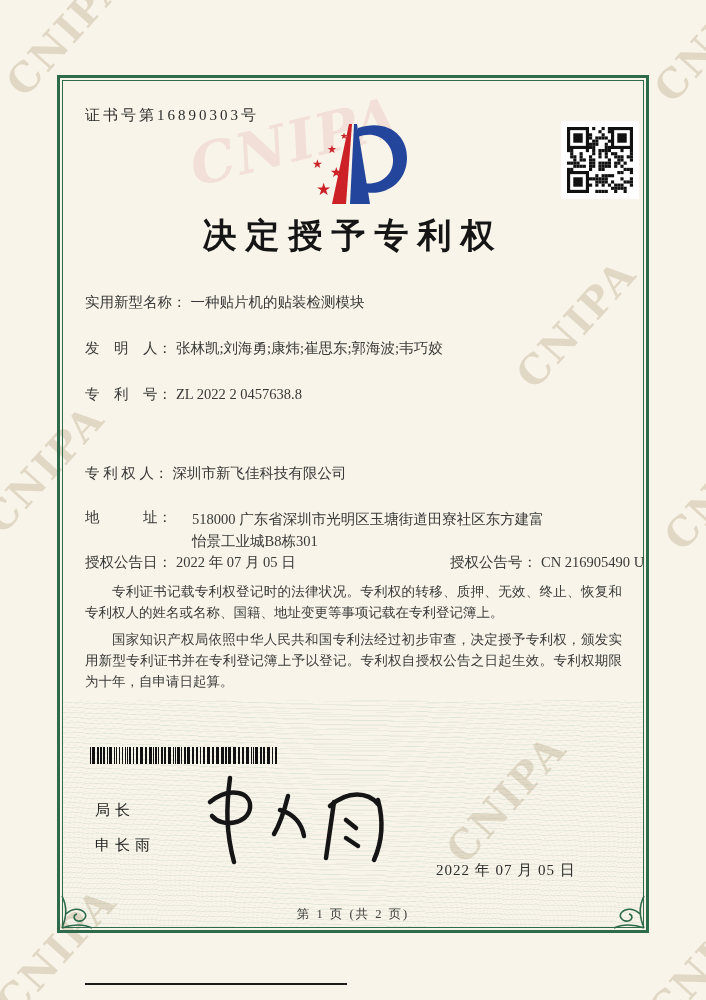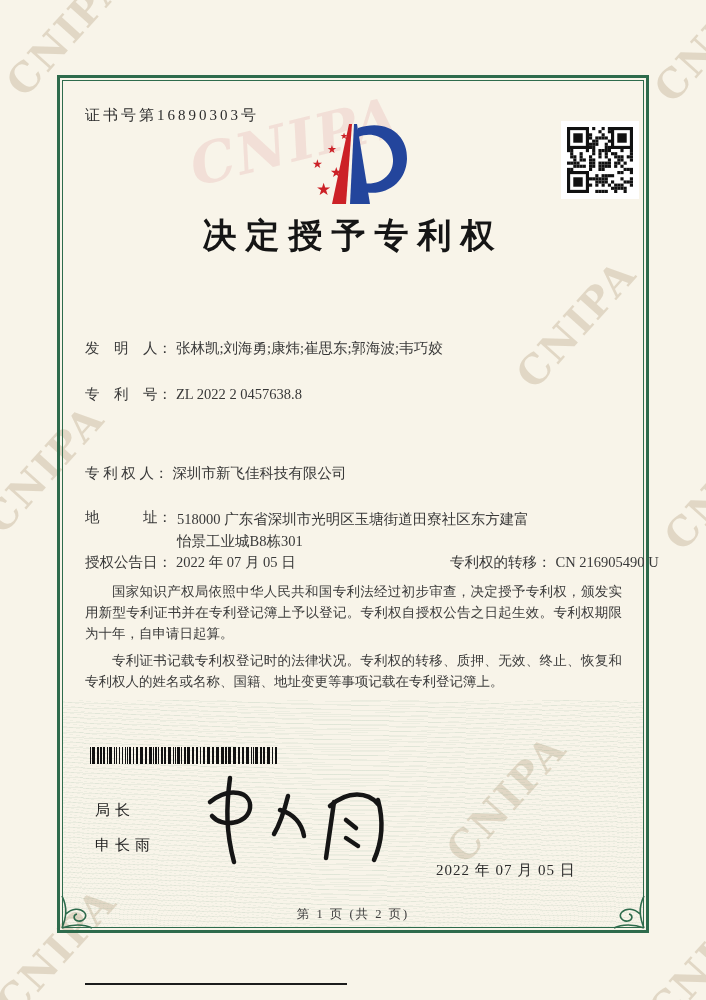--- a/index.html
+++ b/index.html
@@ -37,21 +37,21 @@
   .qr-box{ position:absolute; left:561px; top:121px; width:78px; height:78px; background:#fff; display:flex; align-items:center; justify-content:center;}
   .logo{ position:absolute; left:292px; top:118px; width:122px; height:92px;}
   .logo .star{ position:absolute; color:#cc2127; line-height:1;}
   .title{
     position:absolute; left:57px; top:213px; width:592px; text-align:center;
     font-size:34px; letter-spacing:9px; color:#151515; font-weight:600;
   }
   .row{ position:absolute; left:85px; font-size:14.5px; color:#383838; white-space:nowrap;}
   .row .flabel{ color:#383838;}
   .row .fvalue{ margin-left:4px;}
-  .addr-val{ display:inline-block; vertical-align:top; margin-left:5px; white-space:normal; width:440px; line-height:22px;}
+  .addr-val{ display:inline-block; vertical-align:top; margin-left:20px; white-space:normal; width:440px; line-height:22px;}
   .grant-no-group{ position:absolute; left:365px; top:0;}
   .paras{ position:absolute; left:85px; top:581px; width:537px; font-size:13.5px; line-height:21px; color:#3b3b3b; text-align:justify;}
   .paras p{ margin:0 0 6px 0; text-indent:2em;}
   .barcode{ position:absolute; left:90px; top:747px; width:192px; height:17px; font-size:0; background:#fff0;}
   .barcode i{ display:inline-block; height:100%; background:#111;}
   .barcode b{ display:inline-block; height:100%;}
   .officer-title{ position:absolute; left:95px; top:801px; font-size:15px; letter-spacing:5px; color:#222;}
   .officer-name{ position:absolute; left:95px; top:836px; font-size:15px; letter-spacing:5px; color:#222;}
   .signature{ position:absolute; left:196px; top:770px;}
   .issue-date{ position:absolute; left:436px; top:861px; font-size:15px; letter-spacing:1px; color:#2d2d2d;}
@@ -248,44 +248,47 @@
     </svg>
     <span class="star" style="left:48px; top:14px; font-size:9px;">★</span>
     <span class="star" style="left:35px; top:26px; font-size:11px;">★</span>
     <span class="star" style="left:20px; top:40px; font-size:12px;">★</span>
     <span class="star" style="left:38px; top:48px; font-size:14px;">★</span>
     <span class="star" style="left:24px; top:63px; font-size:17px;">★</span>
   </div>
 
   <div class="title">决定授予专利权</div>
 
+  <div class="row" style="top:293px;">
+    <span class="flabel">实用新型名称：</span><span class="fvalue">一种贴片机的贴装检测模块</span>
+  </div>
   <div class="row" style="top:339px;">
     <span class="flabel">发　明　人：</span><span class="fvalue">张林凯;刘海勇;康炜;崔思东;郭海波;韦巧姣</span>
   </div>
   <div class="row" style="top:385px;">
     <span class="flabel">专　利　号：</span><span class="fvalue">ZL 2022 2 0457638.8</span>
   </div>
   <div class="row" style="top:464px;">
     <span class="flabel">专 利 权 人：</span><span class="fvalue">深圳市新飞佳科技有限公司</span>
   </div>
   <div class="row" style="top:508px;">
     <span class="flabel" style="vertical-align:top;">地　　　址：</span><span class="addr-val"><span>518000 广东省深圳市光明区玉塘街道田寮社区东方建富</span><br><span>怡景工业城B8栋301</span></span>
   </div>
   <div class="row" style="top:553px;">
     <span>
       <span class="flabel">授权公告日：</span><span class="fvalue">2022 年 07 月 05 日</span>
     </span>
     <span class="grant-no-group">
-      <span class="flabel">专利权的转移：</span><span class="fvalue">CN 216905490 U</span>
+      <span class="flabel">授权公告号：</span><span class="fvalue">CN 216905490 U</span>
     </span>
   </div>
 
   <div class="paras">
+    <p>专利证书记载专利权登记时的法律状况。专利权的转移、质押、无效、终止、恢复和专利权人的姓名或名称、国籍、地址变更等事项记载在专利登记簿上。</p>
     <p>国家知识产权局依照中华人民共和国专利法经过初步审查，决定授予专利权，颁发实用新型专利证书并在专利登记簿上予以登记。专利权自授权公告之日起生效。专利权期限为十年，自申请日起算。</p>
-    <p>专利证书记载专利权登记时的法律状况。专利权的转移、质押、无效、终止、恢复和专利权人的姓名或名称、国籍、地址变更等事项记载在专利登记簿上。</p>
   </div>
 
   <div class="barcode" id="barcode"><i style="width: 1px;"></i><b style="width: 1px;"></b><i style="width: 3px;"></i><b style="width: 2px;"></b><i style="width: 2px;"></i><b style="width: 1px;"></b><i style="width: 2px;"></i><b style="width: 1px;"></b><i style="width: 2px;"></i><b style="width: 2px;"></b><i style="width: 1px;"></i><b style="width: 1px;"></b><i style="width: 3px;"></i><b style="width: 2px;"></b><i style="width: 1px;"></i><b style="width: 1px;"></b><i style="width: 1px;"></i><b style="width: 2px;"></b><i style="width: 1px;"></i><b style="width: 2px;"></b><i style="width: 1px;"></i><b style="width: 2px;"></b><i style="width: 1px;"></i><b style="width: 1px;"></b><i style="width: 1px;"></i><b style="width: 1px;"></b><i style="width: 2px;"></i><b style="width: 2px;"></b><i style="width: 1px;"></i><b style="width: 2px;"></b><i style="width: 2px;"></i><b style="width: 2px;"></b><i style="width: 3px;"></i><b style="width: 2px;"></b><i style="width: 2px;"></i><b style="width: 2px;"></b><i style="width: 3px;"></i><b style="width: 1px;"></b><i style="width: 1px;"></i><b style="width: 1px;"></b><i style="width: 2px;"></i><b style="width: 1px;"></b><i style="width: 1px;"></i><b style="width: 2px;"></b><i style="width: 2px;"></i><b style="width: 1px;"></b><i style="width: 2px;"></i><b style="width: 2px;"></b><i style="width: 3px;"></i><b style="width: 2px;"></b><i style="width: 1px;"></i><b style="width: 1px;"></b><i style="width: 1px;"></i><b style="width: 1px;"></b><i style="width: 3px;"></i><b style="width: 1px;"></b><i style="width: 1px;"></i><b style="width: 2px;"></b><i style="width: 2px;"></i><b style="width: 1px;"></b><i style="width: 3px;"></i><b style="width: 2px;"></b><i style="width: 2px;"></i><b style="width: 2px;"></b><i style="width: 2px;"></i><b style="width: 2px;"></b><i style="width: 1px;"></i><b style="width: 2px;"></b><i style="width: 2px;"></i><b style="width: 2px;"></b><i style="width: 3px;"></i><b style="width: 2px;"></b><i style="width: 2px;"></i><b style="width: 2px;"></b><i style="width: 3px;"></i><b style="width: 2px;"></b><i style="width: 3px;"></i><b style="width: 1px;"></b><i style="width: 2px;"></i><b style="width: 1px;"></b><i style="width: 3px;"></i><b style="width: 2px;"></b><i style="width: 3px;"></i><b style="width: 2px;"></b><i style="width: 2px;"></i><b style="width: 2px;"></b><i style="width: 2px;"></i><b style="width: 2px;"></b><i style="width: 3px;"></i><b style="width: 2px;"></b><i style="width: 1px;"></i><b style="width: 1px;"></b><i style="width: 1px;"></i><b style="width: 1px;"></b><i style="width: 3px;"></i><b style="width: 2px;"></b><i style="width: 2px;"></i><b style="width: 1px;"></b><i style="width: 2px;"></i><b style="width: 2px;"></b><i style="width: 3px;"></i><b style="width: 2px;"></b><i style="width: 1px;"></i><b style="width: 2px;"></b><i style="width: 2px;"></i><b style="width: 2px;"></b></div>
 
   <div class="officer-title">局长</div>
   <div class="officer-name">申长雨</div>
   <svg class="signature" width="204" height="100" viewBox="0 0 204 100">
     <g fill="none" stroke="#151515" stroke-width="4.5" stroke-linecap="round">
       <path d="M34,8 C30,38 30,62 38,92"></path>
       <path d="M14,32 C34,16 56,22 54,38 C52,54 26,58 16,46"></path>

